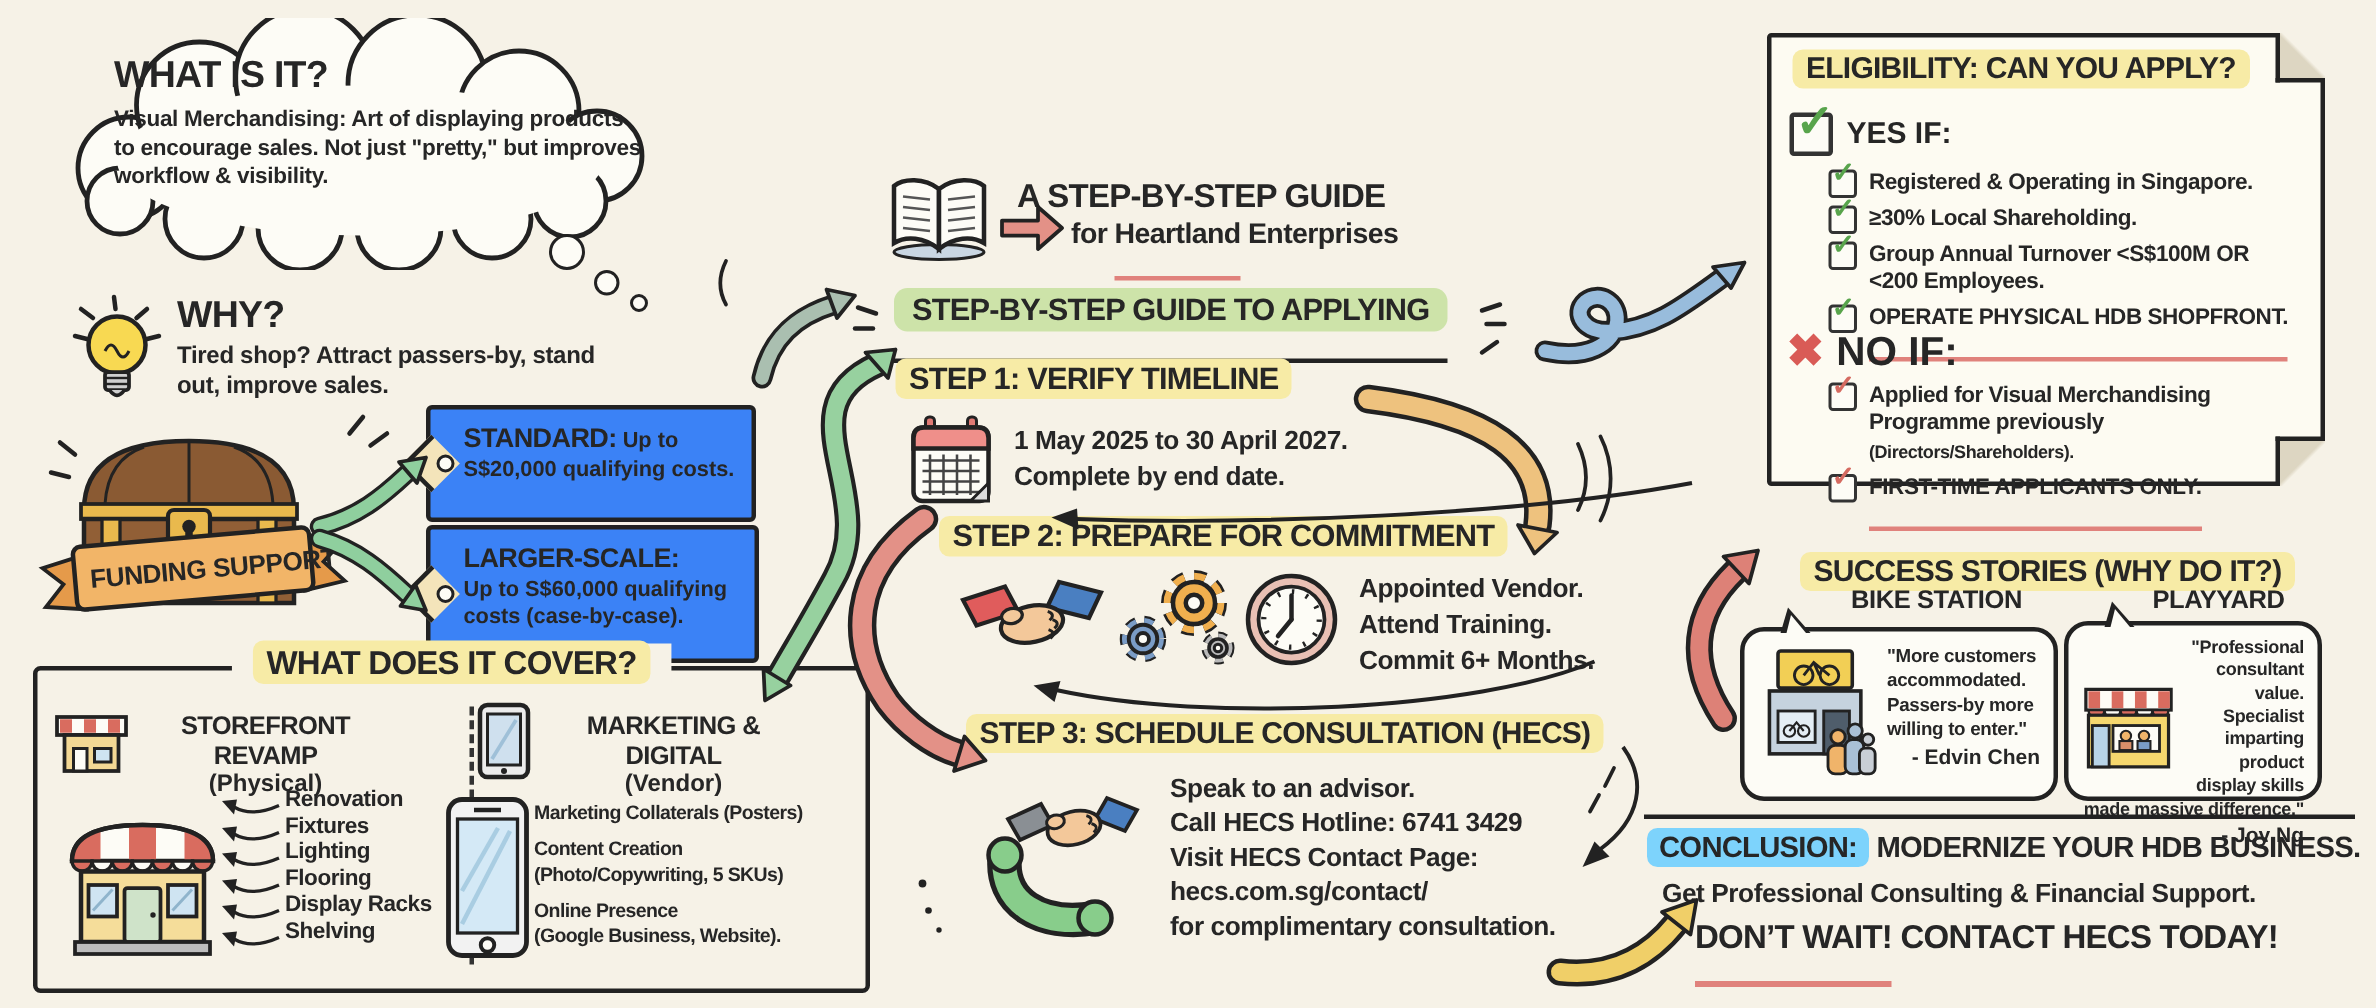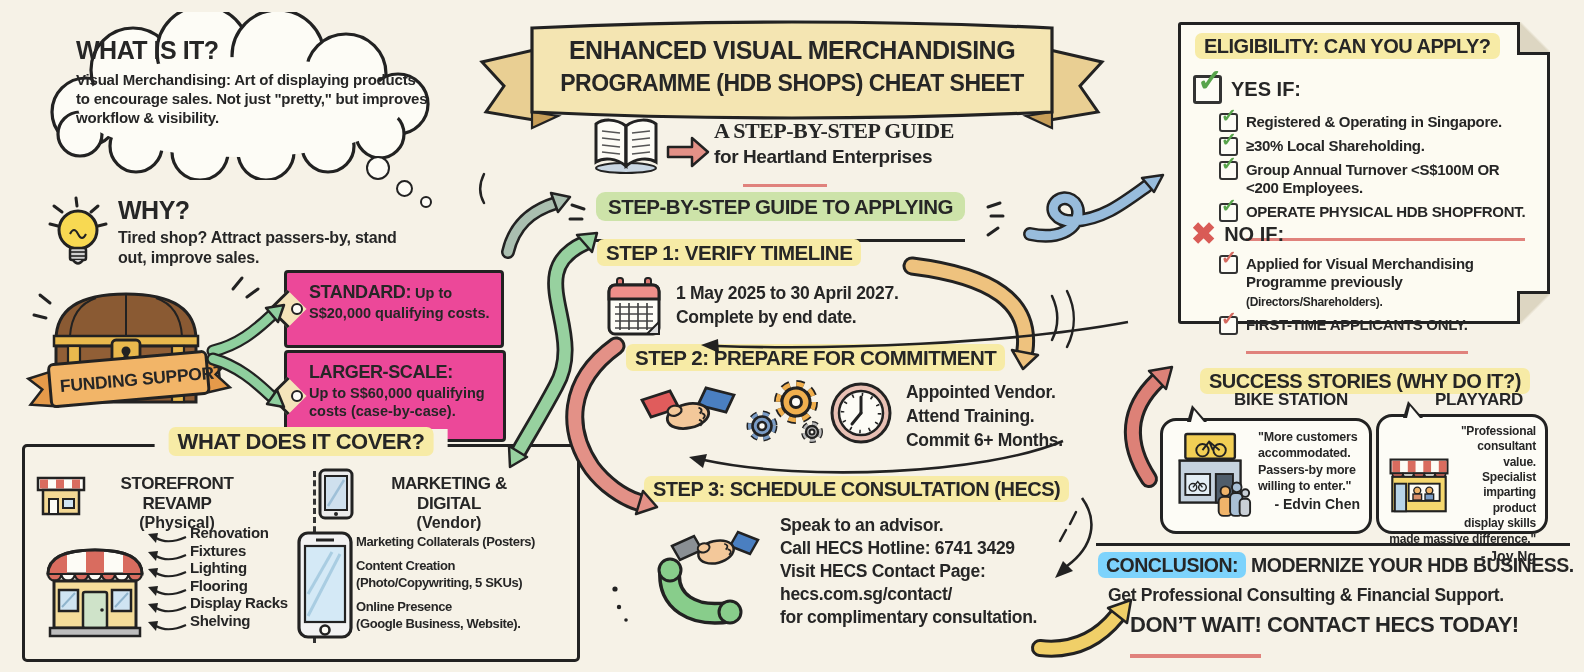--- a/index.html
+++ b/index.html
@@ -17,21 +17,21 @@
   .step-head{font-size:20.5px;letter-spacing:-0.5px;white-space:nowrap;}
   .step-body{font-size:17.5px;line-height:1.38;letter-spacing:-0.3px;white-space:nowrap;}
   .cb{display:inline-block;width:15px;height:15px;border:2.5px solid #333;border-radius:3px;position:relative;background:#fdfcf6;flex:none;}
   .cb .mark{position:absolute;left:0;top:-9px;font-size:19px;color:#58a44c;line-height:1;}
   .cb.red .mark{color:#d56a60;}
   .cb.big{width:23px;height:23px;border-width:3px;}
   .cb.big .mark{font-size:31px;top:-13px;left:1px;}
   .xmark{font-size:30px;color:#d95b56;line-height:1;flex:none;}
   .erow{display:flex;gap:8px;align-items:flex-start;margin-bottom:5px;}
   .etext{font-size:15px;line-height:1.22;letter-spacing:-0.3px;white-space:pre-line;}
-  .tagbox{position:absolute;background:#ec4899;border:3px solid #222;border-radius:4px;}
+  .tagbox{position:absolute;background:#3b82f6;border:3px solid #222;border-radius:4px;}
   .tagbox::before{content:'';position:absolute;left:-13px;top:50%;width:24px;height:24px;background:#f4e4ba;border-left:3px solid #222;border-bottom:3px solid #222;transform:translateY(-50%) rotate(45deg);z-index:-0;}
   .taghole{position:absolute;left:4px;top:calc(50% - 6px);width:8px;height:8px;border:2.5px solid #222;border-radius:50%;background:#fdfcf6;}
   .tagtext{padding:8px 8px 8px 22px;line-height:1.25;}
   .bubble{position:absolute;background:#fdfcf6;border:3px solid #222;border-radius:16px;}
   .btail{position:absolute;top:-16px;left:24px;width:0;height:0;border-left:5px solid transparent;border-right:15px solid transparent;border-bottom:17px solid #222;}
   .btail::after{content:'';position:absolute;left:-1px;top:5px;border-left:3px solid transparent;border-right:10px solid transparent;border-bottom:12px solid #fdfcf6;}
   .dogear{position:absolute;width:30px;height:30px;}
   .dogear.tr{top:-3px;right:-3px;border-left:3px solid #222;border-bottom:3px solid #222;background:linear-gradient(225deg,#f6f2e7 47%,#ddd6c2 53%);}
   .dogear.br{bottom:-3px;right:-3px;border-left:3px solid #222;border-top:3px solid #222;background:linear-gradient(315deg,#f6f2e7 47%,#ddd6c2 53%);}
   .circ{position:absolute;border:2.5px solid #222;border-radius:50%;background:#fdfcf6;}
@@ -197,49 +197,38 @@
     <circle cx="29" cy="100" r="4.5" fill="#fdfcf6" stroke="#222" stroke-width="2.6"></circle>
   </svg>
   <div class="abs z" style="left:356px;top:534px;font-size:13px;line-height:1.3;letter-spacing:-0.4px;white-space:nowrap;">
     <div style="margin-bottom:7px;">Marketing Collaterals (Posters)</div>
     <div>Content Creation</div>
     <div style="margin-bottom:7px;">(Photo/Copywriting, 5 SKUs)</div>
     <div>Online Presence</div>
     <div>(Google Business, Website).</div>
   </div>
 
-  <div class="abs z" style="left:472px;top:14px;width:640px;height:126px;">
-    <svg width="640" height="126" viewBox="0 0 640 126" style="position:absolute;left:0;top:0;">
-      <path d="M 62,36 L 10,48 L 32,72 L 14,98 L 62,106 Z" fill="#e9cf93" stroke="#222" stroke-width="3"></path>
-      <path d="M 578,36 L 630,48 L 608,72 L 626,98 L 578,106 Z" fill="#e9cf93" stroke="#222" stroke-width="3"></path>
-      <path d="M 60,98 L 86,102 L 60,114 Z" fill="#c79e58" stroke="#222" stroke-width="2.2"></path>
-      <path d="M 580,98 L 554,102 L 580,114 Z" fill="#c79e58" stroke="#222" stroke-width="2.2"></path>
-      <path d="M 60,14 Q 320,2 580,14 L 580,98 Q 320,110 60,98 Z" fill="#f4e5b2" stroke="#222" stroke-width="3.2"></path>
-    </svg>
-    <div class="abs nowrap" style="left:50%;top:22px;transform:translateX(-50%);font-size:25px;letter-spacing:-0.5px;">ENHANCED VISUAL MERCHANDISING</div>
-    <div class="abs nowrap" style="left:50%;top:56px;transform:translateX(-50%);font-size:23px;letter-spacing:-0.5px;">PROGRAMME (HDB SHOPS) CHEAT SHEET</div>
-  </div>
 
   <svg class="abs z" style="left:592px;top:116px;" width="68" height="60" viewBox="0 0 68 60">
     <ellipse cx="34" cy="52" rx="30" ry="5" fill="#c9d6e2" stroke="#222" stroke-width="2"></ellipse>
     <path d="M 34,10 C 24,2 10,3 4,8 L 4,46 C 12,41 24,42 34,50 Z" fill="#fdfcf6" stroke="#222" stroke-width="3"></path>
     <path d="M 34,10 C 44,2 58,3 64,8 L 64,46 C 56,41 44,42 34,50 Z" fill="#fdfcf6" stroke="#222" stroke-width="3"></path>
     <g stroke="#555" stroke-width="1.7">
       <line x1="10" y1="15" x2="28" y2="17"></line>
         <line x1="10" y1="22" x2="28" y2="24"></line>
         <line x1="10" y1="29" x2="28" y2="31"></line>
         <line x1="10" y1="36" x2="28" y2="38"></line>
       <line x1="40" y1="17" x2="58" y2="15"></line>
         <line x1="40" y1="24" x2="58" y2="22"></line>
         <line x1="40" y1="31" x2="58" y2="29"></line>
         <line x1="40" y1="38" x2="58" y2="36"></line>
     </g>
     <line x1="34" y1="10" x2="34" y2="50" stroke="#222" stroke-width="2.5"></line>
   </svg>
-  <div class="abs z nowrap" style="left:714px;top:118px;font-size:22px;letter-spacing:-0.5px;font-family:Liberation Serif, serif;">A STEP-BY-STEP GUIDE</div>
+  <div class="abs z nowrap" style="left:678px;top:118px;font-size:22px;letter-spacing:-0.5px;">A STEP-BY-STEP GUIDE</div>
   <div class="abs z nowrap" style="left:714px;top:146px;font-size:19px;letter-spacing:-0.4px;">
     <span>for </span><span class="red-underline">Heartland</span><span> Enterprises</span>
   </div>
 
   <div class="abs z" style="left:596px;top:195px;border-bottom:3.5px solid #222;padding-bottom:20px;">
     <span class="hl-green step-head">STEP-BY-STEP GUIDE TO APPLYING</span>
   </div>
 
   <div class="abs z" style="left:597px;top:241px;"><span class="hl-yellow step-head">STEP 1: VERIFY TIMELINE</span></div>
   <svg class="abs z" style="left:606px;top:276px;" width="56" height="62" viewBox="0 0 56 62">
@@ -355,21 +344,21 @@
         </div>
       <div class="erow">
           <span class="cb">
             <span class="mark">✓</span>
           </span>
           <span class="etext red-underline">OPERATE PHYSICAL HDB SHOPFRONT.</span>
         </div>
     </div>
     <div class="abs" style="left:10px;top:194px;display:flex;gap:8px;align-items:center;">
       <span class="xmark">✖</span>
-      <span style="font-size:20px;">NO IF:</span>
+      <span style="font-size:27px;">NO IF:</span>
     </div>
     <div class="abs" style="left:38px;top:230px;width:318px;">
       <div class="erow">
         <span class="cb red">
             <span class="mark">✓</span>
           </span>
         <span class="etext"><span>Applied for Visual Merchandising</span><br><span>Programme previously </span><span style="font-size:12px;">(Directors/Shareholders).</span></span>
       </div>
       <div class="erow" style="margin-top:6px;">
         <span class="cb red">

